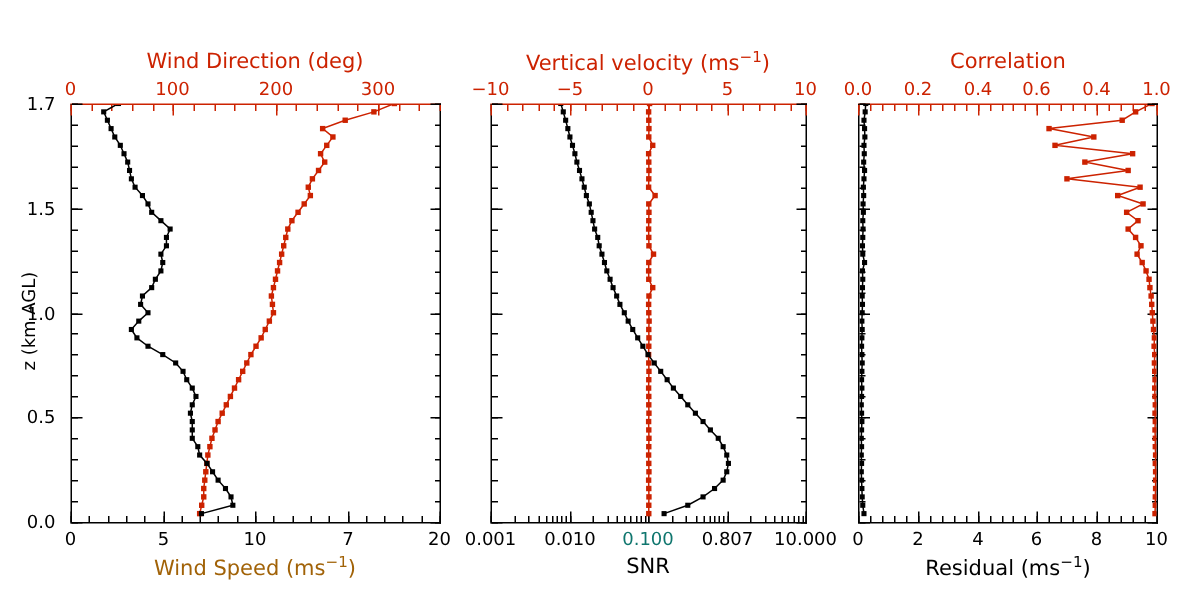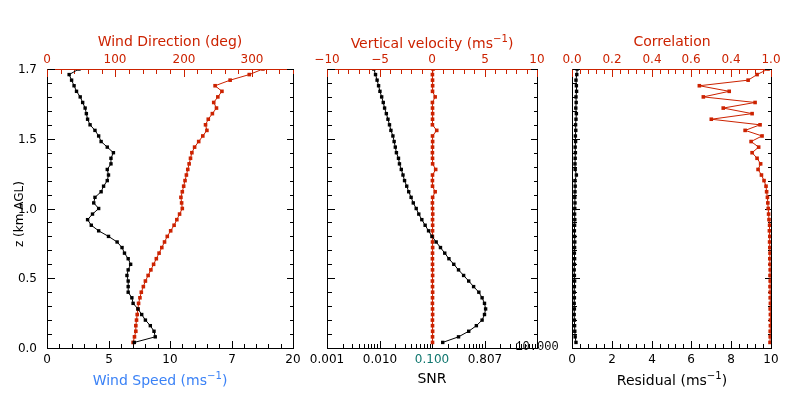--- a/index.html
+++ b/index.html
@@ -58,21 +58,21 @@
       <div class="tick" style="left: 182px; top: 344px; height: 4px;"></div>
       <div class="tick" style="left: 195px; top: 344px; height: 4px;"></div>
       <div class="tick" style="left: 207px; top: 344px; height: 4px;"></div>
       <div class="tick" style="left: 219px; top: 344px; height: 4px;"></div>
       <div class="tick" style="left: 232px; top: 344px; height: 4px;"></div>
       <div class="tick" style="left: 244px; top: 344px; height: 4px;"></div>
       <div class="tick" style="left: 256px; top: 344px; height: 4px;"></div>
       <div class="tick" style="left: 268px; top: 344px; height: 4px;"></div>
       <div class="tick" style="left: 281px; top: 344px; height: 4px;"></div>
       <div class="tick" style="left: 293px; top: 344px; height: 4px;"></div>
-      <div class="axname" style="left: 160px; top: 370px; color: #3b82f6;">Wind Speed (ms<sup>−1</sup>)</div>
+      <div class="axname" style="left: 170px; top: 370px; color: #a16207;">Wind Speed (ms<sup>−1</sup>)</div>
       <div class="tickr" style="left: 47px; top: 70px; height: 7px;"></div>
       <div class="tlbl" style="left: 47px; top: 52px; color: rgb(204, 34, 0);">0</div>
       <div class="tickr" style="left: 115px; top: 70px; height: 7px;"></div>
       <div class="tlbl" style="left: 115px; top: 52px; color: rgb(204, 34, 0);">100</div>
       <div class="tickr" style="left: 184px; top: 70px; height: 7px;"></div>
       <div class="tlbl" style="left: 184px; top: 52px; color: rgb(204, 34, 0);">200</div>
       <div class="tickr" style="left: 252px; top: 70px; height: 7px;"></div>
       <div class="tlbl" style="left: 252px; top: 52px; color: rgb(204, 34, 0);">300</div>
       <div class="tickr" style="left: 47px; top: 70px; height: 4px;"></div>
       <div class="tickr" style="left: 61px; top: 70px; height: 4px;"></div>
@@ -263,21 +263,21 @@
       <div class="frame" style="left: 327px; top: 69px; width: 211px; height: 280px; border-top-color: rgb(204, 34, 0);"></div>
       <div class="tick" style="left: 327px; top: 341px; height: 7px;"></div>
       <div class="tlbl" style="left: 327px; top: 352px; color: rgb(0, 0, 0);">0.001</div>
       <div class="tick" style="left: 380px; top: 341px; height: 7px;"></div>
       <div class="tlbl" style="left: 380px; top: 352px; color: rgb(0, 0, 0);">0.010</div>
       <div class="tick" style="left: 432px; top: 341px; height: 7px;"></div>
       <div class="tlbl" style="left: 432px; top: 352px; color: #0f766e;">0.100</div>
       <div class="tick" style="left: 485px; top: 341px; height: 7px;"></div>
       <div class="tlbl" style="left: 485px; top: 352px; color: rgb(0, 0, 0);">0.807</div>
       <div class="tick" style="left: 537px; top: 341px; height: 7px;"></div>
-      <div class="tlbl" style="left: 537px; top: 340px; color: rgb(0, 0, 0); font-family: Liberation Mono, monospace;">10.000</div>
+      <div class="tlbl" style="left: 537px; top: 352px; color: rgb(0, 0, 0);">10.000</div>
       <div class="tick" style="left: 327px; top: 344px; height: 4px;"></div>
       <div class="tick" style="left: 343px; top: 344px; height: 4px;"></div>
       <div class="tick" style="left: 352px; top: 344px; height: 4px;"></div>
       <div class="tick" style="left: 359px; top: 344px; height: 4px;"></div>
       <div class="tick" style="left: 364px; top: 344px; height: 4px;"></div>
       <div class="tick" style="left: 368px; top: 344px; height: 4px;"></div>
       <div class="tick" style="left: 371px; top: 344px; height: 4px;"></div>
       <div class="tick" style="left: 374px; top: 344px; height: 4px;"></div>
       <div class="tick" style="left: 377px; top: 344px; height: 4px;"></div>
       <div class="tick" style="left: 380px; top: 344px; height: 4px;"></div>

